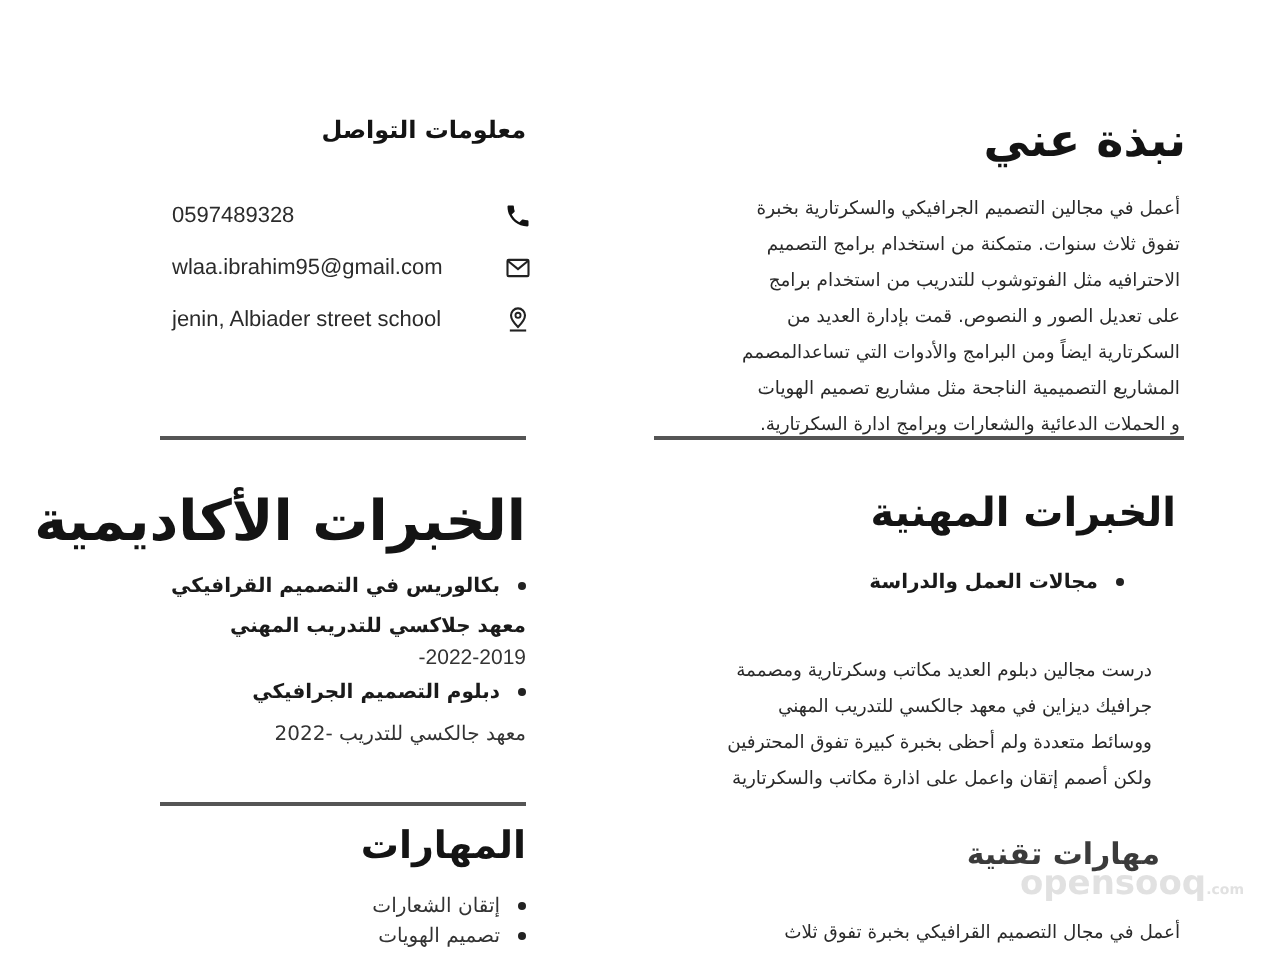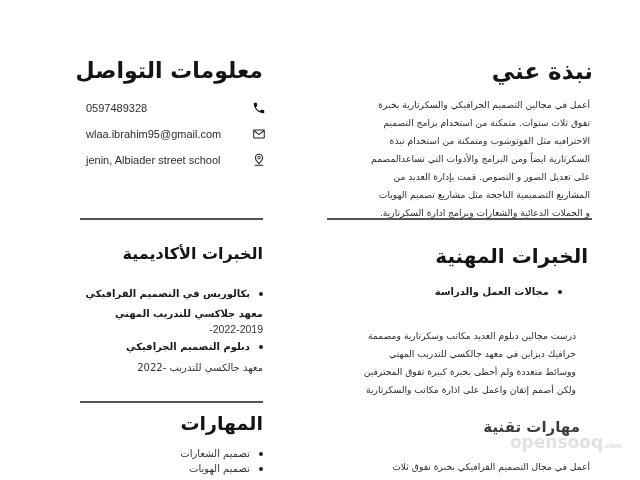--- a/index.html
+++ b/index.html
@@ -23,29 +23,29 @@
   .wm-en { position: absolute; right: 18px; top: 30px; font-family: "DejaVu Sans", sans-serif; font-size: 17px; font-weight: bold; color: rgba(205,205,205,0.6); white-space: nowrap; }
   .wm-en small { font-size: 7px; }
 </style>
 </head>
 <body>
 
 <div class="abs rtl h-title" style="right:47px; top:58px; font-size:23px;">نبذة عني</div>
 <div class="abs rtl para" style="right:50px; top:96px; width:300px;">
   <div>أعمل في مجالين التصميم الجرافيكي والسكرتارية بخبرة</div>
   <div>تفوق ثلاث سنوات. متمكنة من استخدام برامج التصميم</div>
-  <div>الاحترافيه مثل الفوتوشوب ومتمكنة من استخدام نبذة</div>
+  <div>الاحترافيه مثل الفوتوشوب للتدريب من استخدام برامج</div>
+  <div>على تعديل الصور و النصوص. قمت بإدارة العديد من</div>
   <div>السكرتارية ايضاً ومن البرامج والأدوات التي تساعدالمصمم</div>
-  <div>على تعديل الصور و النصوص. قمت بإدارة العديد من</div>
   <div>المشاريع التصميمية الناجحة مثل مشاريع تصميم الهويات</div>
   <div>و الحملات الدعائية والشعارات وبرامج  ادارة السكرتارية.</div>
 </div>
 <div class="rule" style="left:327px; top:218px; width:265px;"></div>
 
-<div class="abs rtl h-title" style="right:377px; top:58px; font-size:22px;">معلومات التواصل</div>
+<div class="abs rtl h-title" style="right:377px; top:58px; font-size:12px;">معلومات التواصل</div>
 
 <div class="contact-row" style="top:100px;">
   <span class="contact-text">0597489328</span>
   <svg class="icon" viewBox="0 0 24 24">
     <path d="M6.6 10.8c1.4 2.8 3.8 5.1 6.6 6.6l2.2-2.2c.3-.3.7-.4 1-.2 1.1.4 2.3.6 3.6.6.6 0 1 .4 1 1V20c0 .6-.4 1-1 1C10.6 21 3 13.4 3 4c0-.6.4-1 1-1h3.5c.6 0 1 .4 1 1 0 1.3.2 2.5.6 3.6.1.3 0 .7-.2 1L6.6 10.8z" fill="#111"></path>
   </svg>
 </div>
 <div class="contact-row" style="top:126px;">
   <span class="contact-text">wlaa.ibrahim95@gmail.com</span>
   <svg class="icon" viewBox="0 0 24 24">
@@ -69,35 +69,35 @@
 </div>
 <div class="abs rtl para" style="right:64px; top:327px; width:300px;">
   <div>درست  مجالين دبلوم العديد مكاتب وسكرتارية ومصممة</div>
   <div>جرافيك ديزاين  في معهد جالكسي للتدريب المهني</div>
   <div>ووسائط متعددة ولم أحظى بخبرة كبيرة تفوق المحترفين</div>
   <div>ولكن أصمم إتقان واعمل على اذارة مكاتب والسكرتارية</div>
 </div>
 <div class="abs rtl h-title" style="right:60px; top:418px; font-size:15px; color:#1a1a1a; opacity:0.85;margin-left:36px;">مهارات تقنية</div>
 <div class="abs rtl para" style="right:50px; top:458px; width:300px;">أعمل في مجال التصميم القرافيكي بخبرة تفوق ثلاث</div>
 
-<div class="abs rtl h-title" style="right:377px; top:244px; font-size:16px;">الخبرات الأكاديمية</div>
+<div class="abs rtl h-title" style="right:377px; top:244px; font-size:28px;">الخبرات الأكاديمية</div>
 <div class="abs rtl bullet-item" style="right:377px; top:288px; font-size:10px; font-weight:bold;">
   <span class="bullet-dot"></span><span>بكالوريس في التصميم القرافيكي</span>
 </div>
 <div class="abs rtl" style="right:377px; top:308px; font-size:10px; font-weight:bold; white-space:nowrap;">معهد جلاكسي للتدريب المهني</div>
 <div class="abs rtl" style="right:377px; top:323px; font-size:10.5px; color:#333; font-family:'Liberation Sans',sans-serif; white-space:nowrap;">2022-2019-</div>
 <div class="abs rtl bullet-item" style="right:377px; top:341px; font-size:10px; font-weight:bold;">
   <span class="bullet-dot"></span><span>دبلوم التصميم الجرافيكي</span>
 </div>
 <div class="abs rtl" style="right:377px; top:362px; font-size:10px; color:#333; white-space:nowrap;">معهد جالكسي للتدريب -2022</div>
 <div class="rule" style="left:80px; top:401px; width:183px;"></div>
 
 <div class="abs rtl h-title" style="right:377px; top:412px; font-size:19px;">المهارات</div>
 <div class="abs rtl bullet-item" style="right:377px; top:448px; font-size:10px; color:#333;">
-  <span class="bullet-dot"></span><span>تصميم الشعارات</span>
+  <span class="bullet-dot"></span><span>إتقان الشعارات</span>
 </div>
 <div class="abs rtl bullet-item" style="right:377px; top:463px; font-size:10px; color:#333;">
   <span class="bullet-dot"></span><span>تصميم الهويات</span>
 </div>
 
 <div class="watermark">
   <div class="wm-en"><span>opensooq</span><small>.com</small></div>
 </div>
 
 </body></html>

